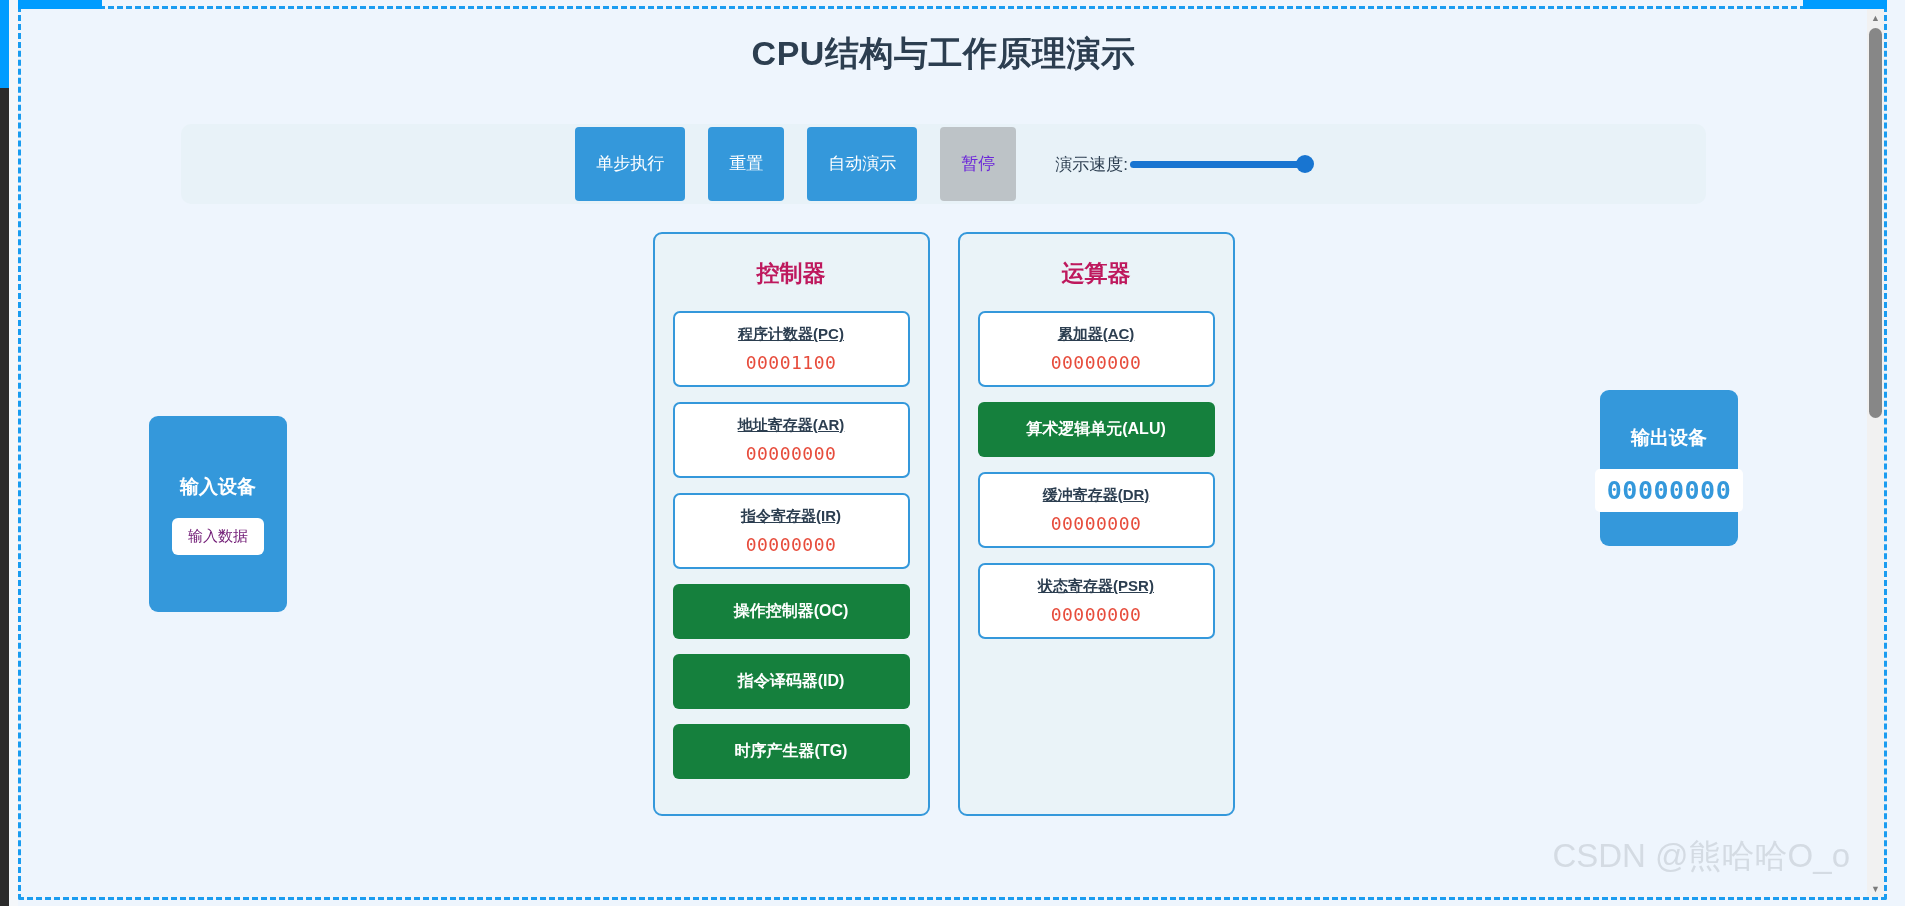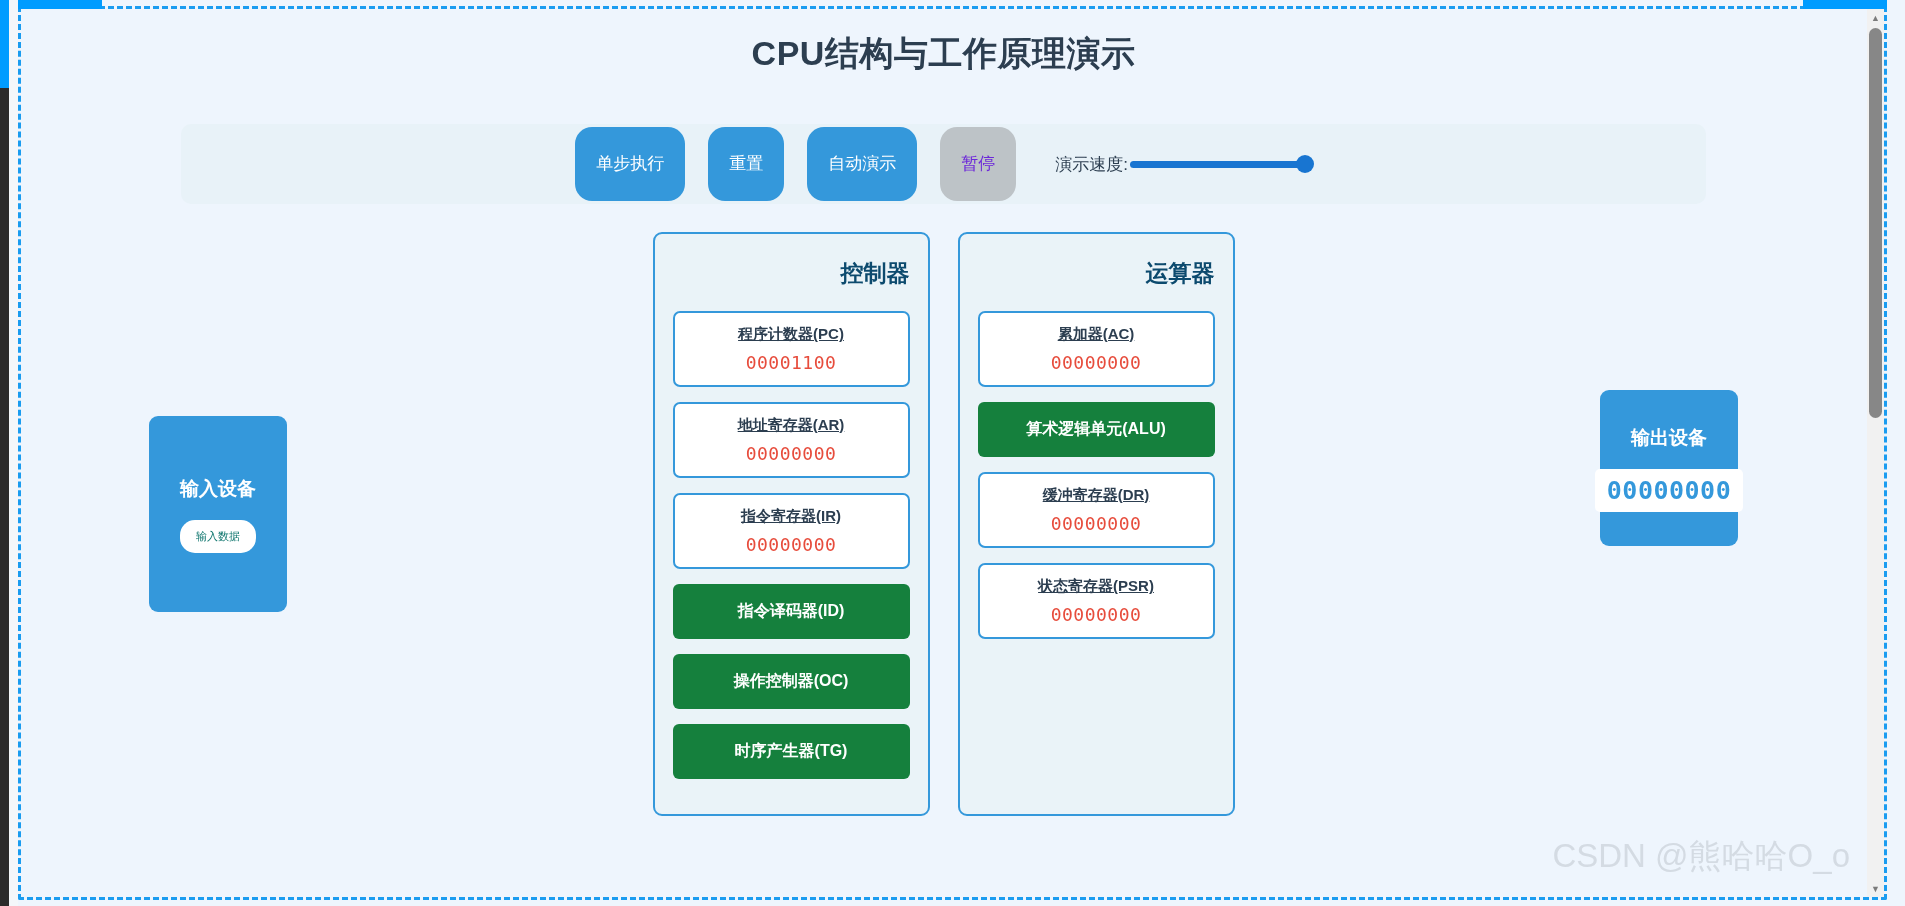--- a/index.html
+++ b/index.html
@@ -80,21 +80,21 @@
     height: 80px;
     background: #e8f2f8;
     border-radius: 10px;
     display: flex;
     align-items: center;
     justify-content: center;
     gap: 23px;
   }
   .btn {
     border: none;
-    border-radius: 17px;
+    border-radius: 4px;
     color: #ffffff;
     background: #3498db;
     font-size: 17px;
     font-family: "Liberation Sans", "DejaVu Sans", sans-serif;
     font-weight: normal;
     padding: 27px 21px;
     cursor: pointer;
     line-height: 1.2;
   }
   .btn.disabled {
@@ -160,24 +160,24 @@
   #input-device {
     left: 128px; top: 184px;
     height: 196px;
   }
   #output-device {
     right: 128px; top: 158px;
     height: 156px;
   }
   .device-btn {
     background: #ffffff;
-    color: #0f766e;
+    color: #701a75;
     border: none;
-    border-radius: 15px;
-    font-size: 11px;
+    border-radius: 6px;
+    font-size: 15px;
     font-family: "Liberation Sans", "DejaVu Sans", sans-serif;
     padding: 9px 16px;
     cursor: pointer;
   }
   .device-value {
     background: #ffffff;
     color: #3498db;
     border-radius: 5px;
     font-family: "DejaVu Sans Mono", "Liberation Mono", monospace;
     font-size: 25px;
@@ -193,22 +193,22 @@
     gap: 28px;
   }
   .unit {
     width: 277px;
     border: 2px solid #3498db;
     border-radius: 9px;
     background: #eaf3f8;
     padding: 16px 18px 20px 18px;
   }
   .unit-title {
-    text-align: right;
-    color: #0c4a6e;
+    text-align: center;
+    color: #be185d;
     font-size: 23px;
     font-weight: bold;
     margin: 8px 0 22px 0;
   }
   .reg {
     background: #ffffff;
     border: 2px solid #3498db;
     border-radius: 7px;
     padding: 12px 8px;
     margin-bottom: 15px;
@@ -329,22 +329,22 @@
         <div class="reg">
           <div class="reg-name">地址寄存器(AR)</div>
           <div class="reg-value">00000000</div>
         </div>
 
         <div class="reg">
           <div class="reg-name">指令寄存器(IR)</div>
           <div class="reg-value">00000000</div>
         </div>
 
+        <div class="block">操作控制器(OC)</div>
         <div class="block">指令译码器(ID)</div>
-        <div class="block">操作控制器(OC)</div>
         <div class="block">时序产生器(TG)</div>
       </div>
 
       <div class="unit">
         <div class="unit-title">运算器</div>
 
         <div class="reg">
           <div class="reg-name">累加器(AC)</div>
           <div class="reg-value">00000000</div>
         </div>

